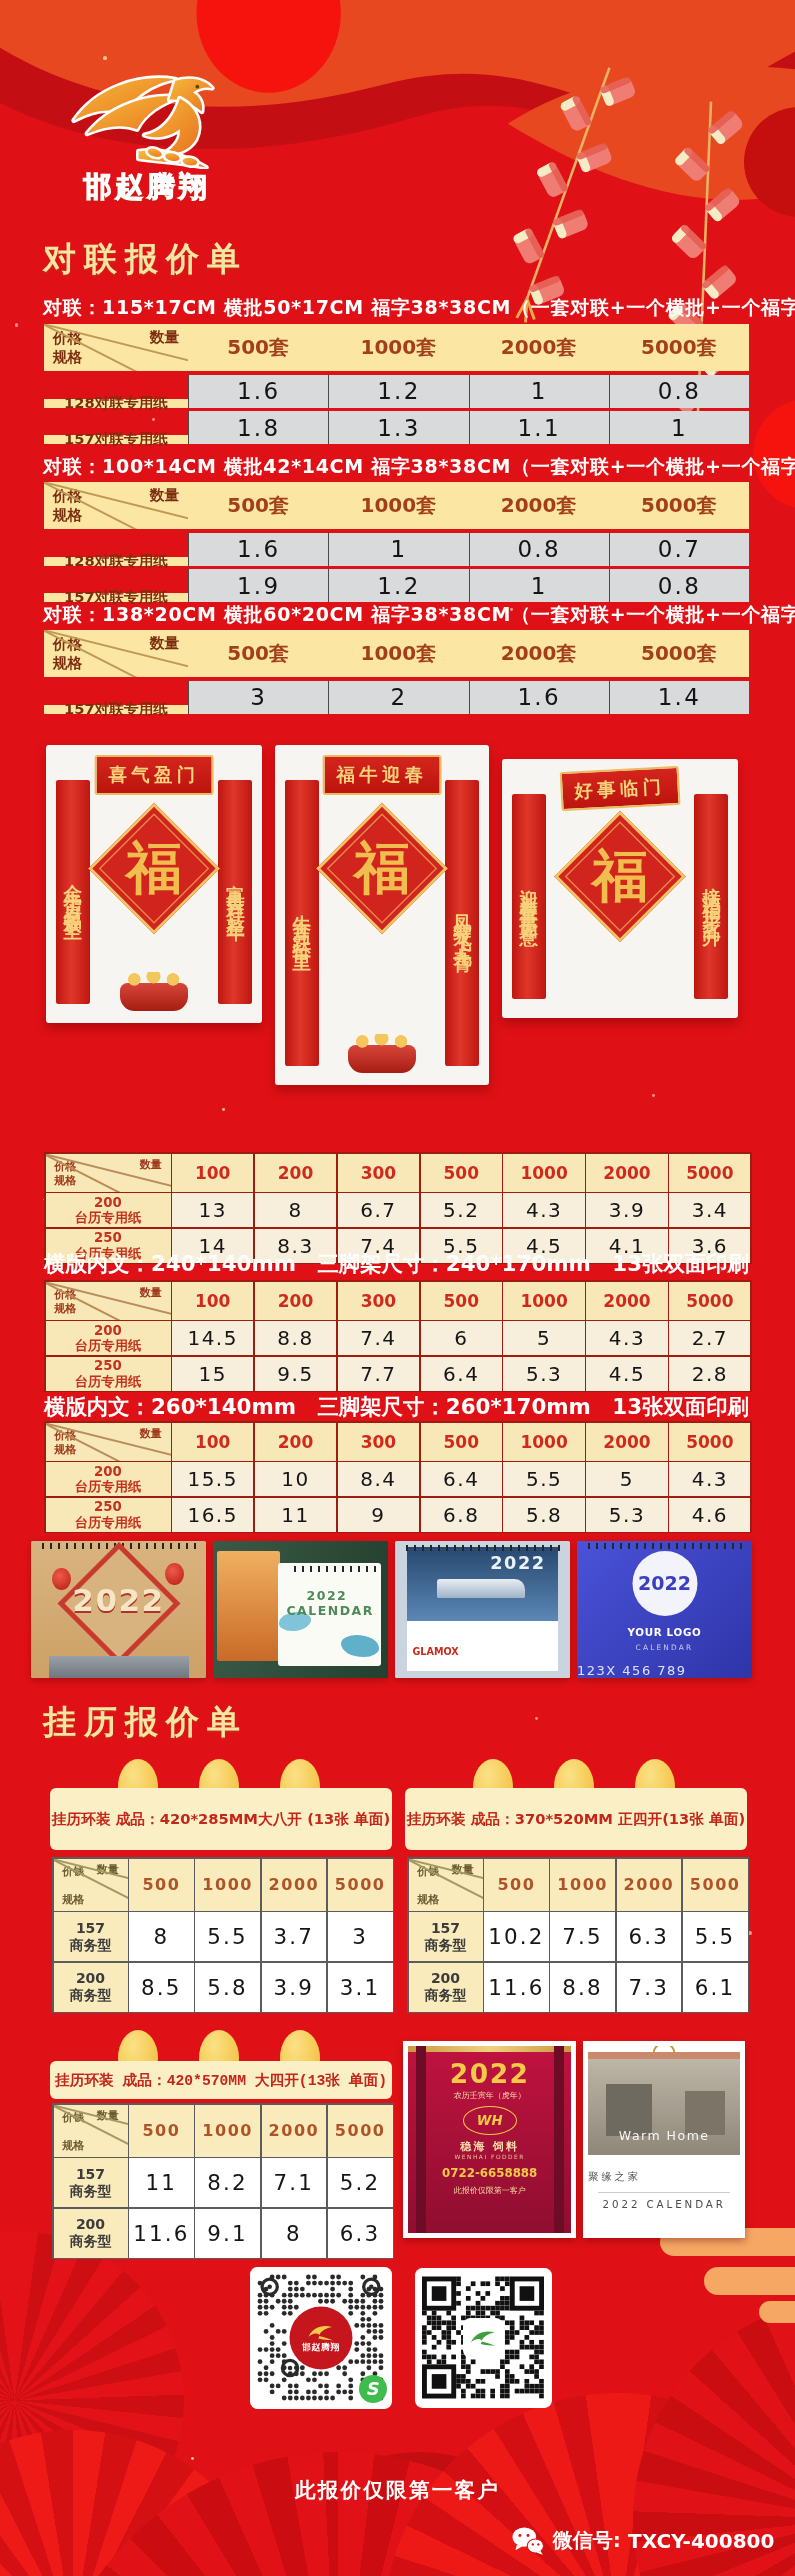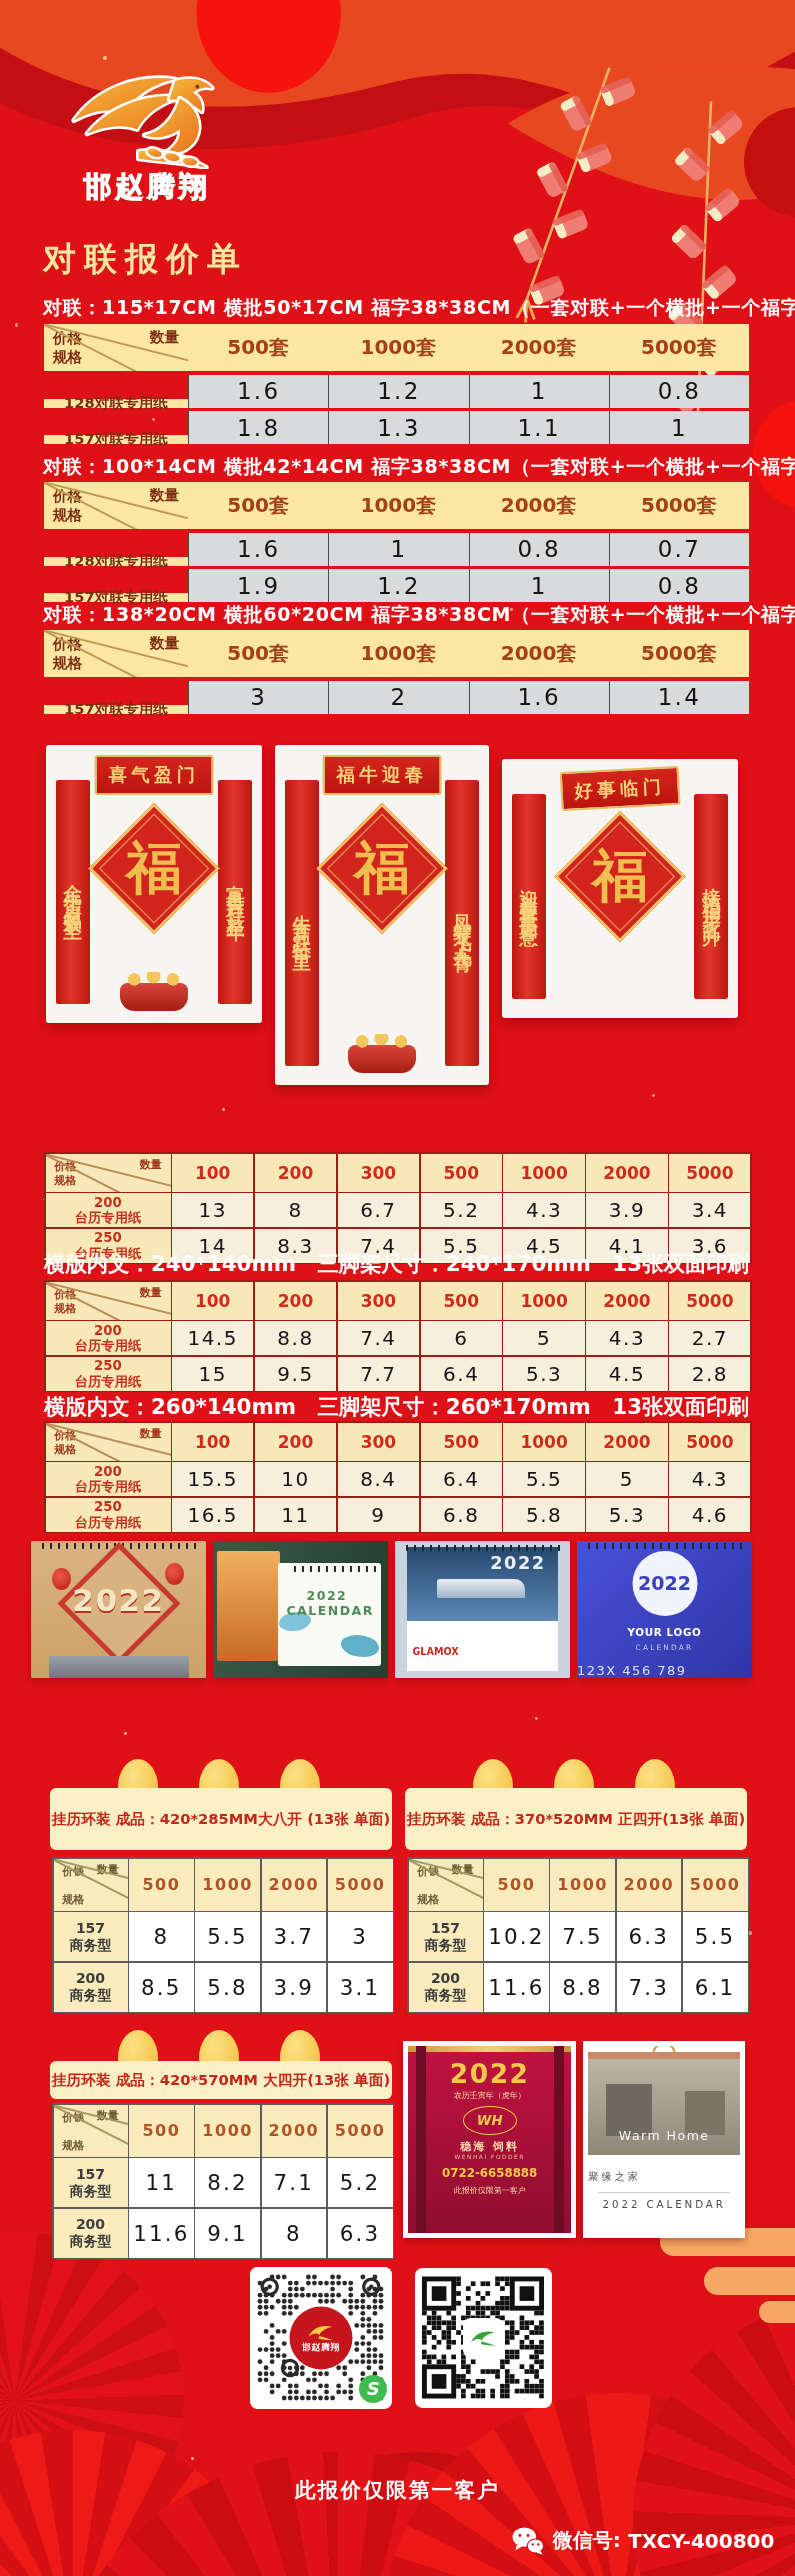--- a/index.html
+++ b/index.html
@@ -111,21 +111,21 @@
   .dc4 .cir{position:absolute;left:50%;top:10.3px;width:65px;height:65px;border-radius:50%;background:#F2F3FB;transform:translateX(-50%);}
   .dc4 .yr{position:absolute;left:0;right:0;top:31px;text-align:center;font-size:19px;font-weight:bold;color:#3A41C0;}
   .dc4 .lg{position:absolute;left:0;right:0;top:85px;text-align:center;font-size:10.3px;font-weight:bold;color:#fff;letter-spacing:0.7px;}
   .dc4 .cap{position:absolute;left:0;right:0;top:102px;text-align:center;font-size:7.4px;color:#C9CCF2;letter-spacing:2.2px;}
   .dc4 .ph{position:absolute;left:0;right:0;top:115px;text-align:left;font-size:13px;color:#DDE0FF;letter-spacing:1.5px;margin-top:7px;}
   
   .egg{position:absolute;width:40px;height:56px;border-radius:50%;
     background:radial-gradient(ellipse at 38% 28%,#FBE187 0%,#F7CE5C 48%,#EFB83E 100%);}
   .gband{position:absolute;height:62px;background:#FBEFC5;border-radius:5.9px;display:flex;align-items:center;
     justify-content:center;color:#C3261A;font-weight:bold;font-size:14.7px;white-space:nowrap;}
-  .gband.small{height:38px;font-size:14.7px;}
+  .gband.small{height:38px;font-size:14.7px;font-family:Liberation Mono, monospace;}
   .wimg{position:absolute;background:#fff;padding:5.2px;box-shadow:0 3.7px 7.4px rgba(100,0,0,.4);}
   .wimg1{left:403px;top:2041px;width:163px;height:187px;}
   .w1in{position:relative;width:100%;height:100%;background:linear-gradient(#C01240,#8F0E30);overflow:hidden;
     display:flex;flex-direction:column;align-items:center;color:#F8DDA8;}
   .w1in .rib{position:absolute;top:0;bottom:0;width:10.3px;background:#6E0B26;}
   .w1in .rib.rl{left:7.4px;} .w1in .rib.rr{right:7.4px;}
   .w1in .bar{width:100%;height:5.9px;background:linear-gradient(90deg,#C9973F,#F0D27E,#C9973F);}
   .w1in .yr{font-size:26.5px;font-weight:bold;color:#F3C948;margin-top:5.9px;letter-spacing:1.5px;}
   .w1in .sub{font-size:8px;margin-top:1.5px;}
   .w1in .oval{margin-top:5px;width:52px;height:26.5px;border:1.5px solid #F3C948;border-radius:50%;
@@ -557,20 +557,21 @@
     </div>
     <div class="dcal dc4">
       <div class="spiral"></div>
       <div class="cir"></div>
       <div class="yr">2022</div>
       <div class="lg">YOUR LOGO</div>
       <div class="cap">CALENDAR</div>
       <div class="ph">123X 456 789</div>
     </div>
 
+    <div class="sec-title" style="left:43px;top:1700px;">挂历报价单</div>
 
     <div id="eggs">
         <div class="egg" style="left: 118px; top: 1759px;"></div>
         <div class="egg" style="left: 199px; top: 1759px;"></div>
         <div class="egg" style="left: 280px; top: 1759px;"></div>
         <div class="egg" style="left: 473px; top: 1759px;"></div>
         <div class="egg" style="left: 554px; top: 1759px;"></div>
         <div class="egg" style="left: 635px; top: 1759px;"></div>
         <div class="egg" style="left: 118px; top: 2030px;"></div>
         <div class="egg" style="left: 199px; top: 2030px;"></div>

